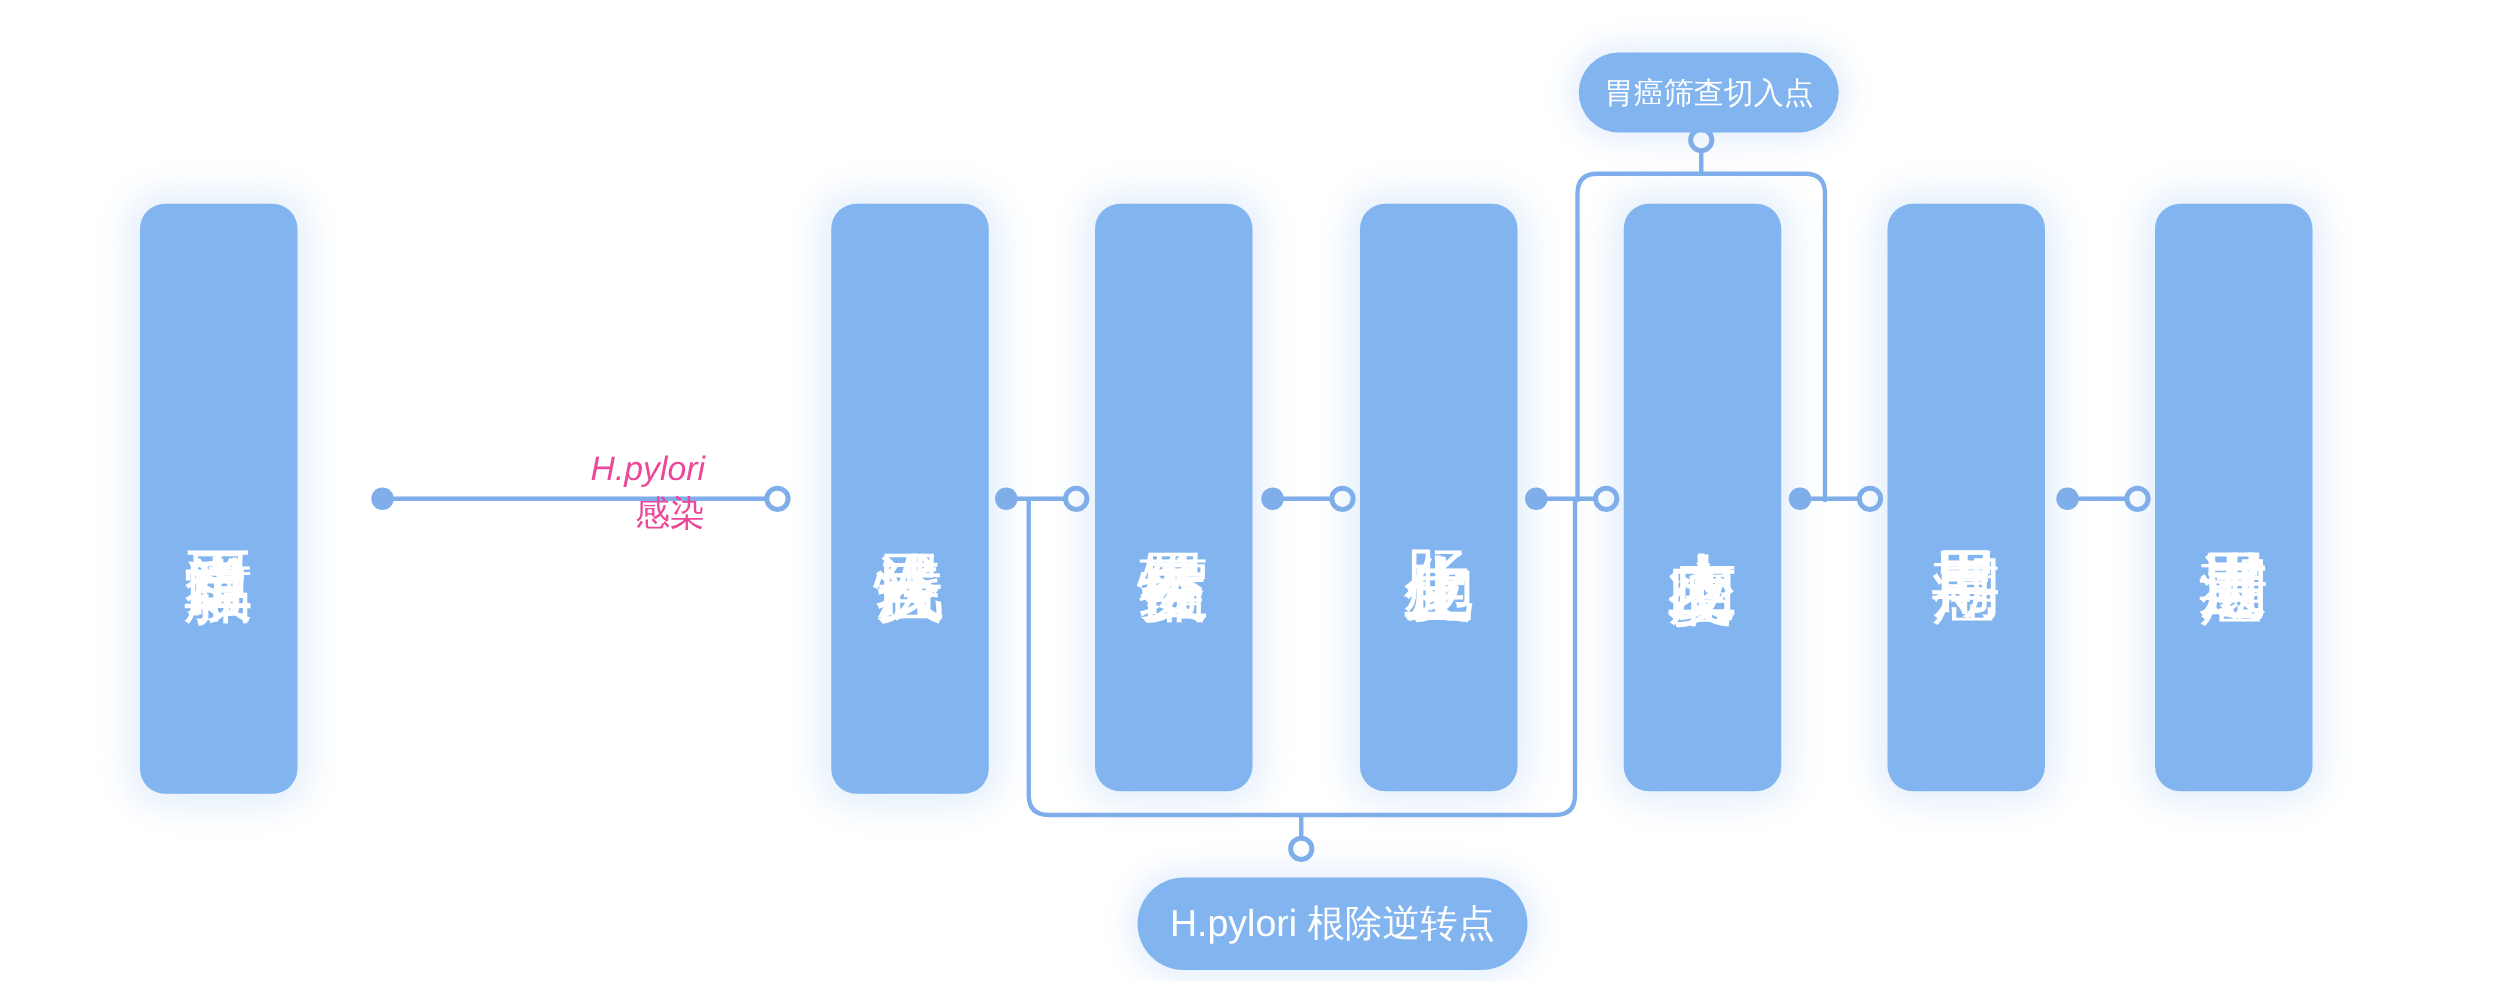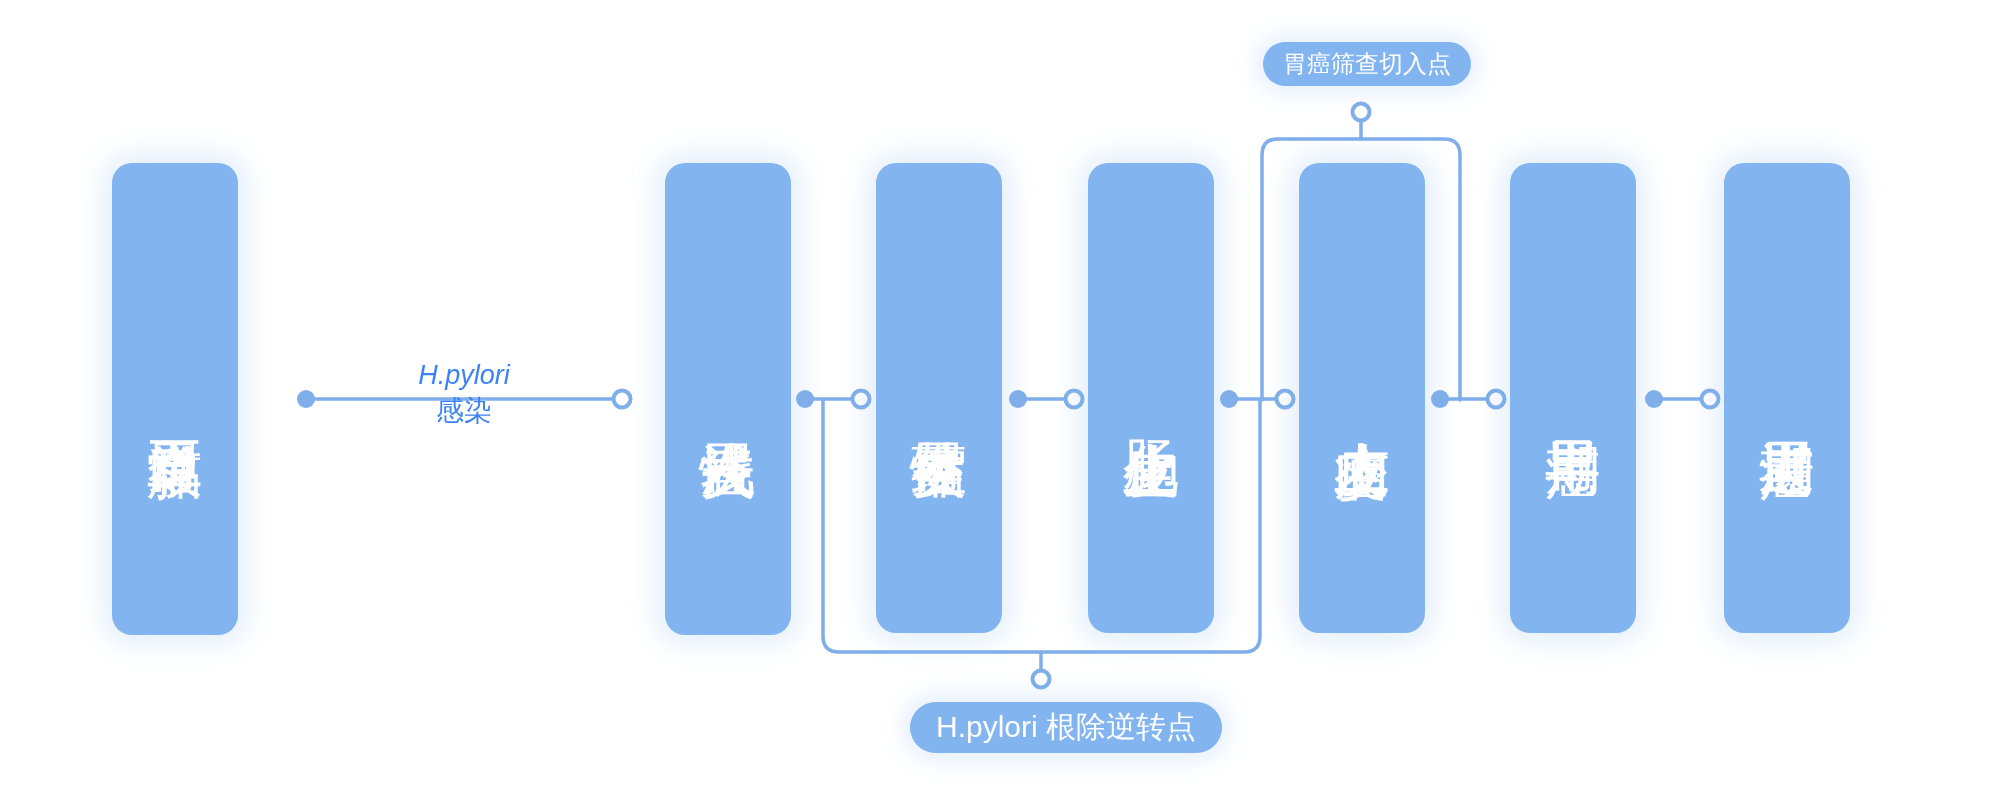--- a/index.html
+++ b/index.html
@@ -41,22 +41,22 @@
     box-shadow:0 0 22px 8px rgba(130,180,239,0.20);
     white-space:nowrap;
     box-sizing:border-box;
   }
   .pill-top{font-size:24px;padding:0 20px;}
   .pill-bottom{font-size:30px;padding:0 26px;}
 
   
   .edge-label{
     position:absolute;
-    color:#3b82f6;
-    text-align:center;
+    color:#ec4899;
+    text-align:right;
     white-space:nowrap;
     line-height:1.25;
   }
   .edge-label .lbl-top{font-size:27px;font-style:italic;display:block;}
   .edge-label .lbl-bot{font-size:28px;display:block;}
 
   svg#wires{position:absolute;left:0;top:0;width:2000px;height:785px;overflow:visible;}
 </style>
 </head>
 <body>
@@ -137,21 +137,21 @@
 
   <div class="node" style="left:1724px;top:163px;width:126px;height:470px;">
     <span class="node-label">进展期胃癌</span>
   </div>
 
   <div class="edge-label" style="left:364px;top:359px;width:200px;">
     <span class="lbl-top">H.pylori</span>
     <span class="lbl-bot">感染</span>
   </div>
 
-  <div class="pill pill-top" style="left:1263px;top:42px;height:44px;">
+  <div class="pill pill-top" style="left:1263px;top:42px;height:64px;">
     <span>胃癌筛查切入点</span>
   </div>
 
-  <div class="pill pill-bottom" style="left:910px;top:702px;height:51px;">
+  <div class="pill pill-bottom" style="left:910px;top:702px;height:74px;">
     <span>H.pylori 根除逆转点</span>
   </div>
 
 </div>
 
 </body></html>

